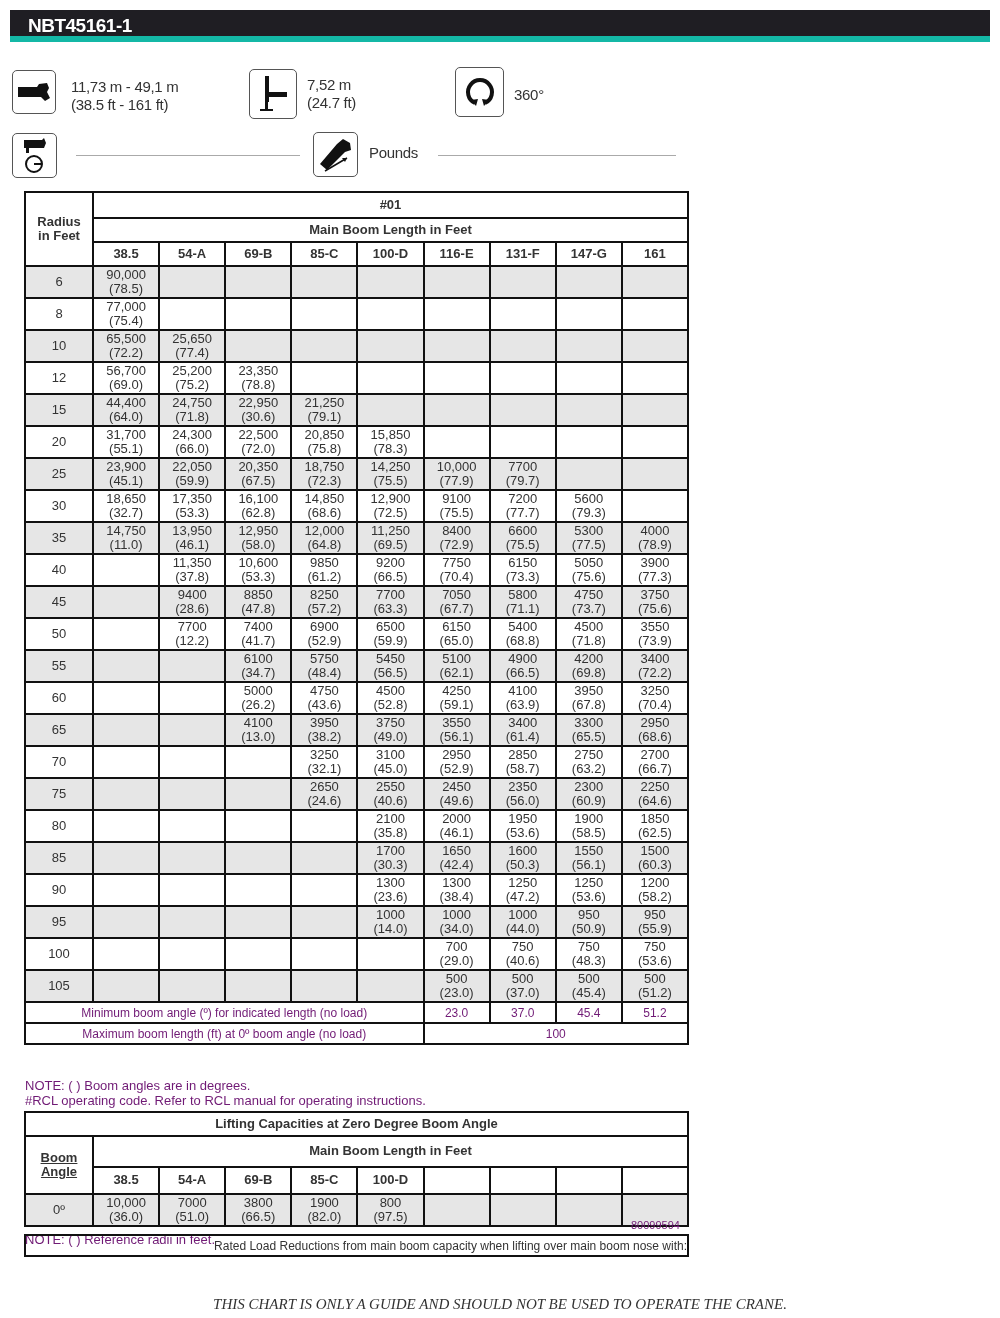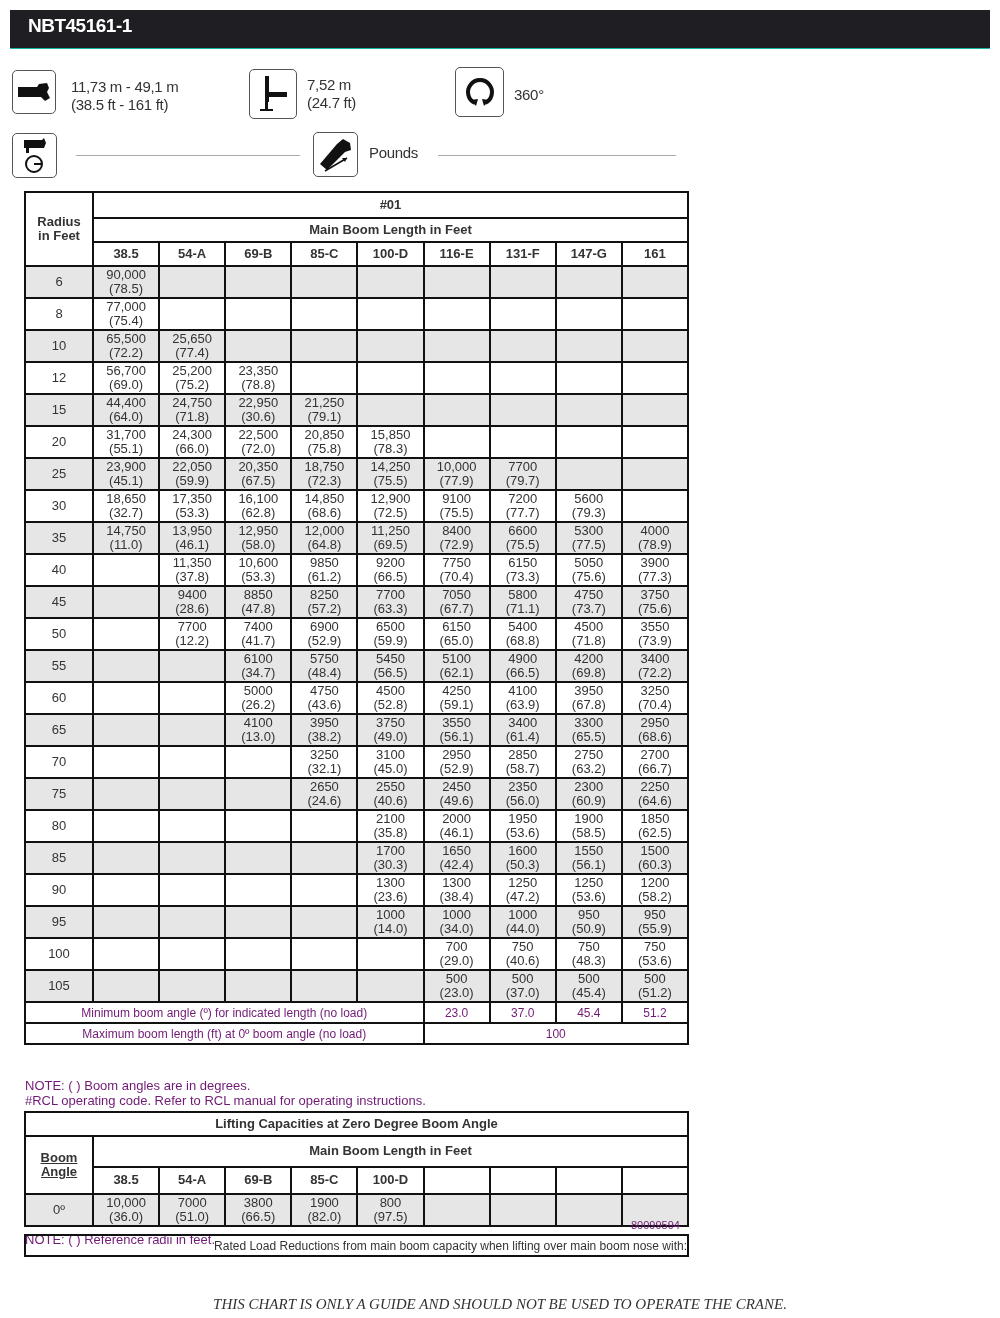--- a/index.html
+++ b/index.html
@@ -1,21 +1,21 @@
 <!DOCTYPE html>
 <html><head>
 <meta charset="utf-8">
 <style>
   html, body { margin:0; padding:0; background:#ffffff; }
   body { width:1000px; height:1318px; position:relative; overflow:hidden;
          font-family:"Liberation Sans", "DejaVu Sans", sans-serif; color:#222; }
-  .titlebar { position:absolute; left:10px; top:10px; width:980px; height:39px;
+  .titlebar { position:absolute; left:10px; top:10px; width:980px; height:32px;
               background:#1f1e23; color:#fff; font-weight:bold; font-size:19px;
               line-height:32px; box-sizing:border-box; padding-left:18px; letter-spacing:-0.5px;
-              border-bottom:1px solid #14b8a6; }
+              border-bottom:6px solid #14b8a6; }
   .icon-box { position:absolute; width:44px; height:44px; border:1.5px solid #555;
               border-radius:5px; box-sizing:border-box; background:#fff;
               display:flex; align-items:center; justify-content:center; }
   .spec { position:absolute; font-size:15px; line-height:18px; color:#333; letter-spacing:-0.3px; }
   .hline { position:absolute; height:1px; background:#aaa; }
 
   table { border-collapse:collapse; position:absolute; table-layout:fixed; }
   td, th { border:2px solid #111; padding:0; text-align:center; font-weight:normal; }
   .main-table { left:24px; top:191px; width:665px; }
   .main-table td { font-size:13px; line-height:14px; color:#333; }

